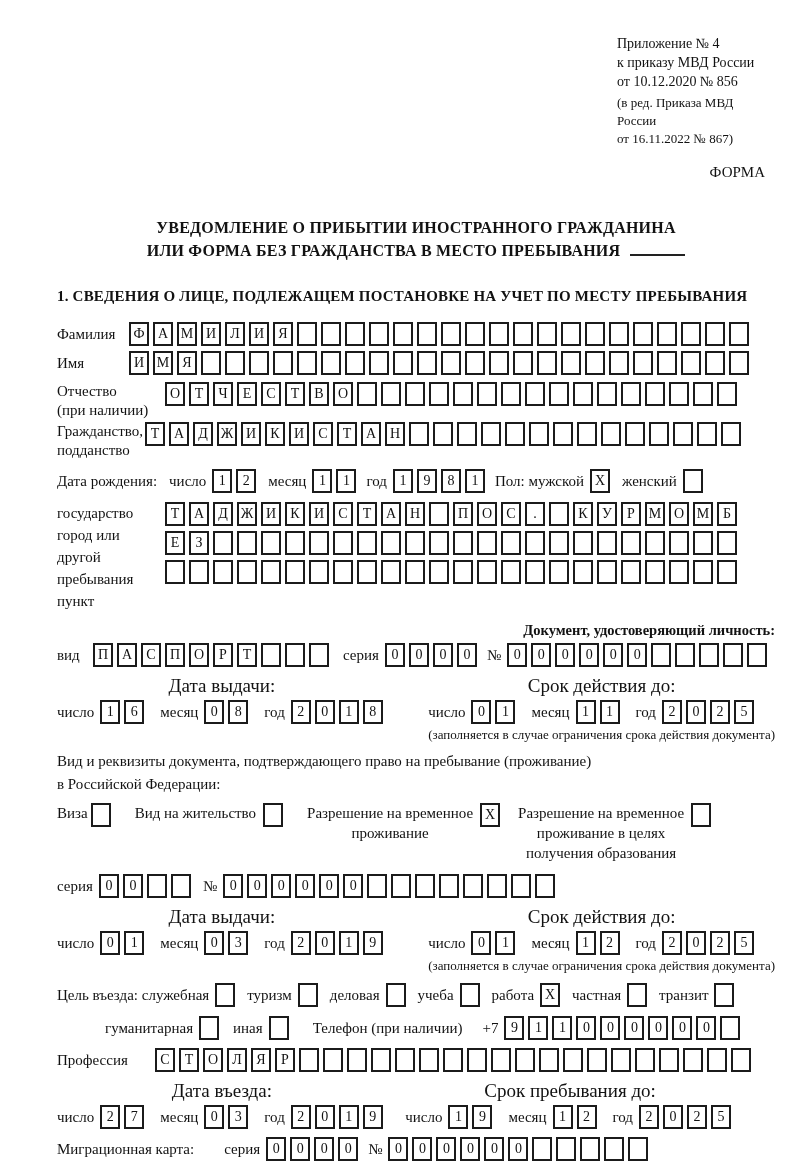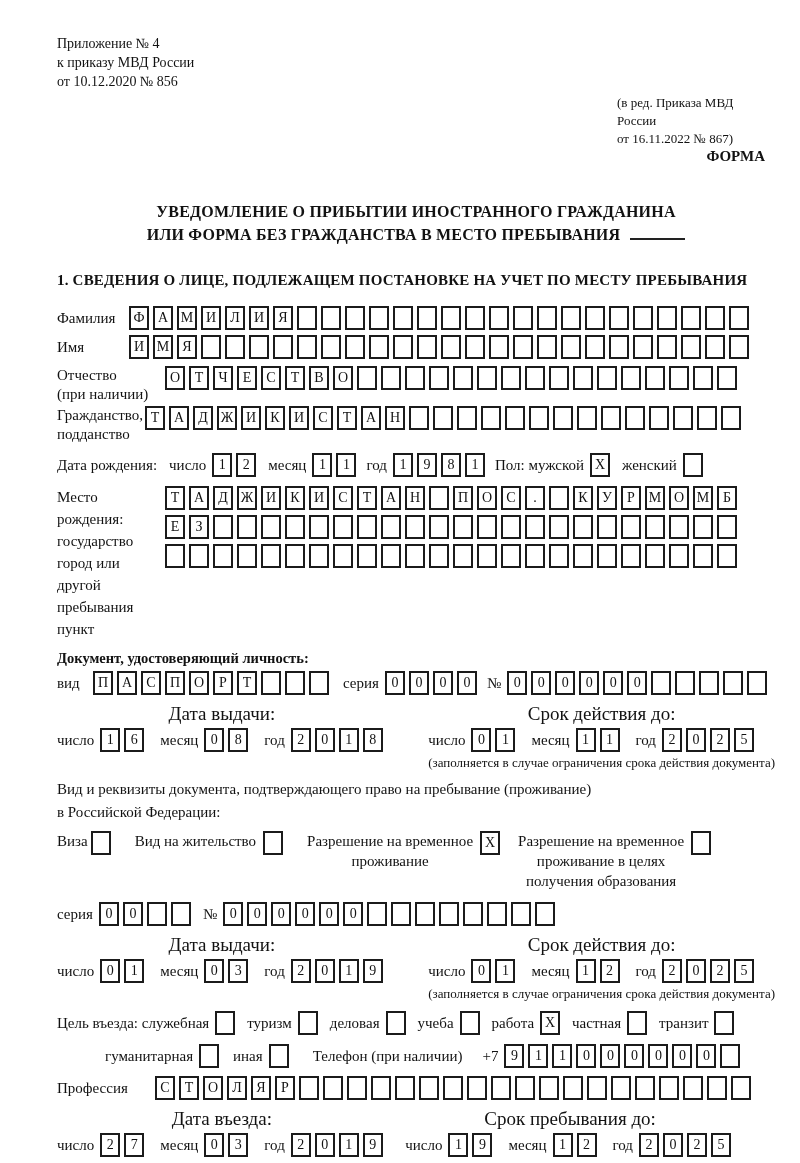--- a/index.html
+++ b/index.html
@@ -3,41 +3,41 @@
 <meta charset="utf-8">
 <style>
   html,body { margin:0; padding:0; background:#ffffff; }
   body {
     width:800px; height:1163px; overflow:hidden;
     font-family:"Liberation Serif", serif; color:#121212;
   }
   .page { box-sizing:border-box; width:800px; height:1163px; padding:34px 25px 0 57px; }
 
   
-  .appendix { font-size:14px; line-height:19px; }
+  .appendix { margin-left:560px; font-size:14px; line-height:19px; }
   .amendment { margin-left:560px; margin-top:3px; font-size:13px; line-height:18px; }
-  .forma { text-align:right; padding-right:10px; font-weight:bold; font-size:15px; }
+  .forma { text-align:right; padding-right:10px; margin-top:16px; font-weight:normal; font-size:15px; }
   .title { text-align:center; font-weight:bold; font-size:16px; line-height:23px; margin-top:35px; letter-spacing:.2px; }
   .blank-line { display:inline-block; width:55px; border-bottom:2px solid #222; height:14px; margin-left:10px; }
   .section-title { font-weight:bold; font-size:15px; margin-top:26px; letter-spacing:.2px; }
 
   
   .frow { display:flex; align-items:flex-start; margin-top:5px; }
   .frow.vc { align-items:center; }
   .flabel { font-size:15px; line-height:19px; flex:none; }
   .w72 { width:72px; } .w108 { width:108px; } .w88 { width:88px; } .w98 { width:98px; }
   .cells { display:inline-flex; flex:none; }
   .cell {
     box-sizing:border-box; flex:none; display:inline-flex; align-items:center; justify-content:center;
     width:20px; height:24px; border:2px solid #1b1b1b; margin-right:4px;
     font-size:14px; background:#fff;
   }
   .stack { display:flex; flex-direction:column; row-gap:5px; }
 
-  .doc-header { text-align:left; font-weight:bold; font-size:14.5px; margin-top:10px; }
+  .doc-header { text-align:right; font-weight:bold; font-size:14.5px; margin-top:10px; }
 
   
   .dateblock { display:flex; justify-content:space-between; margin-top:8px; }
   .dgroup { display:flex; flex-direction:column; }
   .dtitle { text-align:center; font-size:19px; margin-bottom:3px; }
   .drow { display:flex; align-items:center; font-size:15px; }
   .dl { margin-right:6px; }
   .dl.mid { margin-left:12px; }
   .dnote { font-size:13px; margin-top:3px; text-align:center; }
 
@@ -236,21 +236,20 @@
         <span class="cell">X</span>
       </div>
     <span class="flabel dl ml8">женский</span>
     <div class="cells">
         <span class="cell"></span>
       </div>
   </div>
 
   <div class="frow" style="margin-top:9px;">
     <div class="flabel w108" style="line-height:22px;">
-      <div>Место рождения:</div>
       <div>государство</div>
       <div>город или другой</div>
       <div>пребывания пункт</div>
     </div>
     <div class="stack">
       <div class="cells" style="--w:24px;">
           <span class="cell">Т</span>
           <span class="cell">А</span>
           <span class="cell">Д</span>
           <span class="cell">Ж</span>

